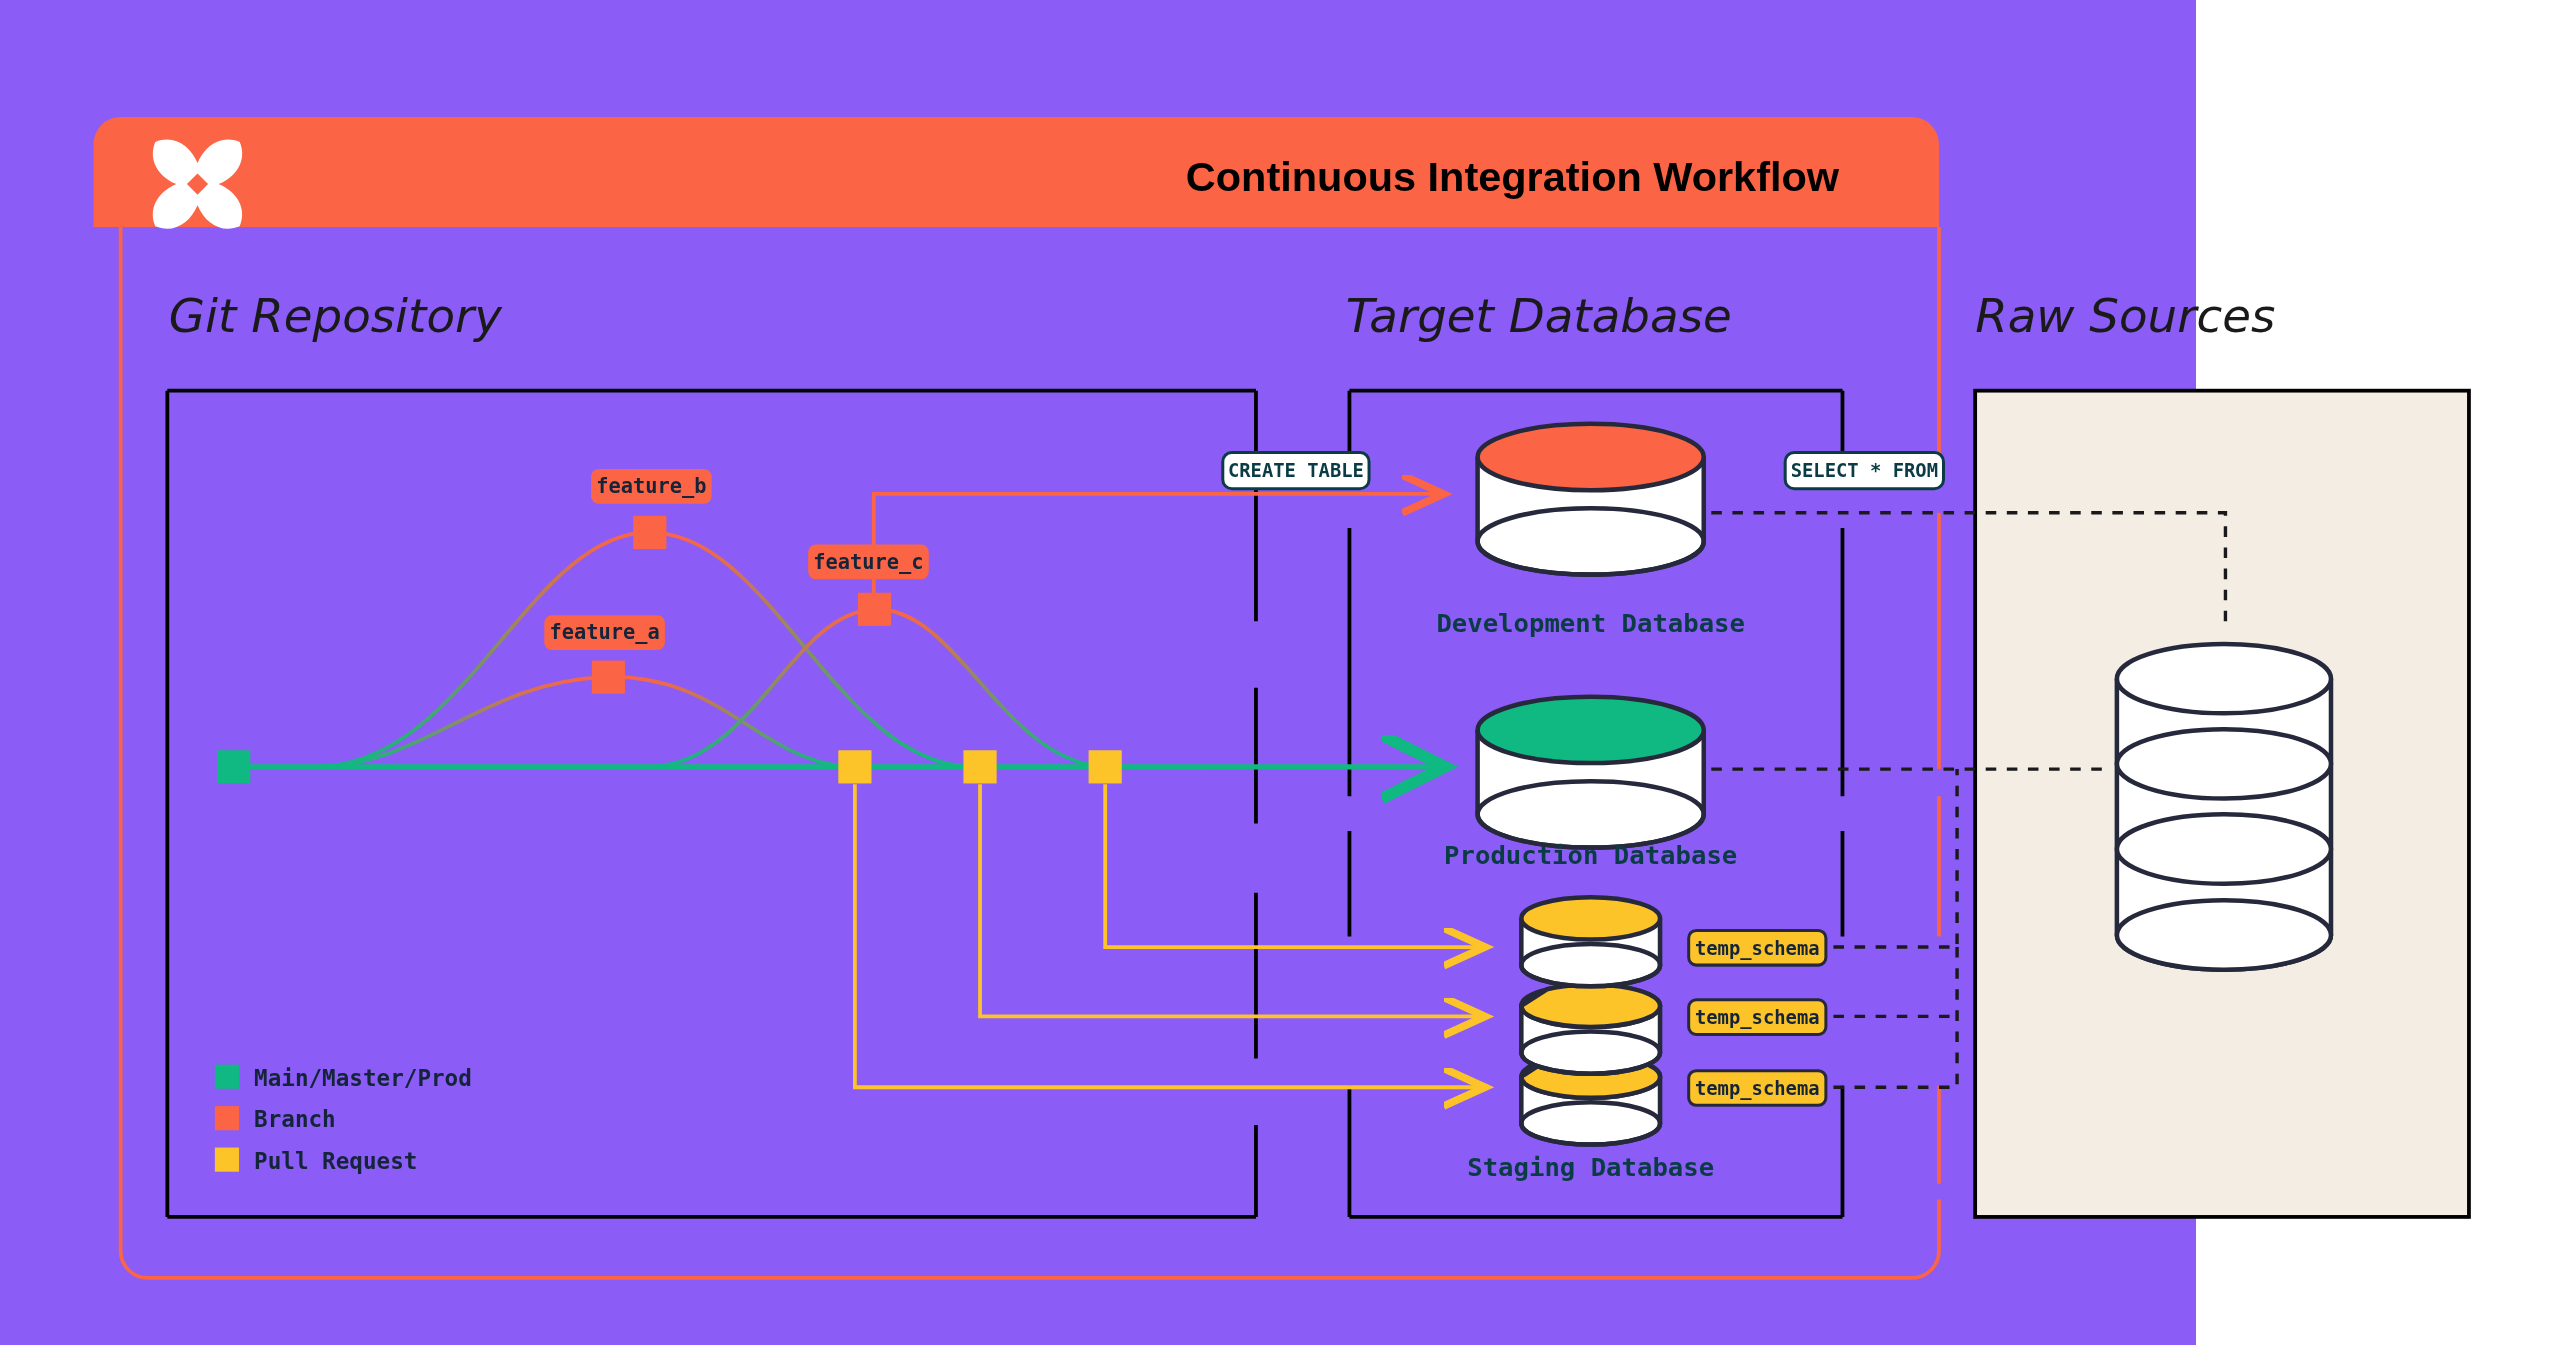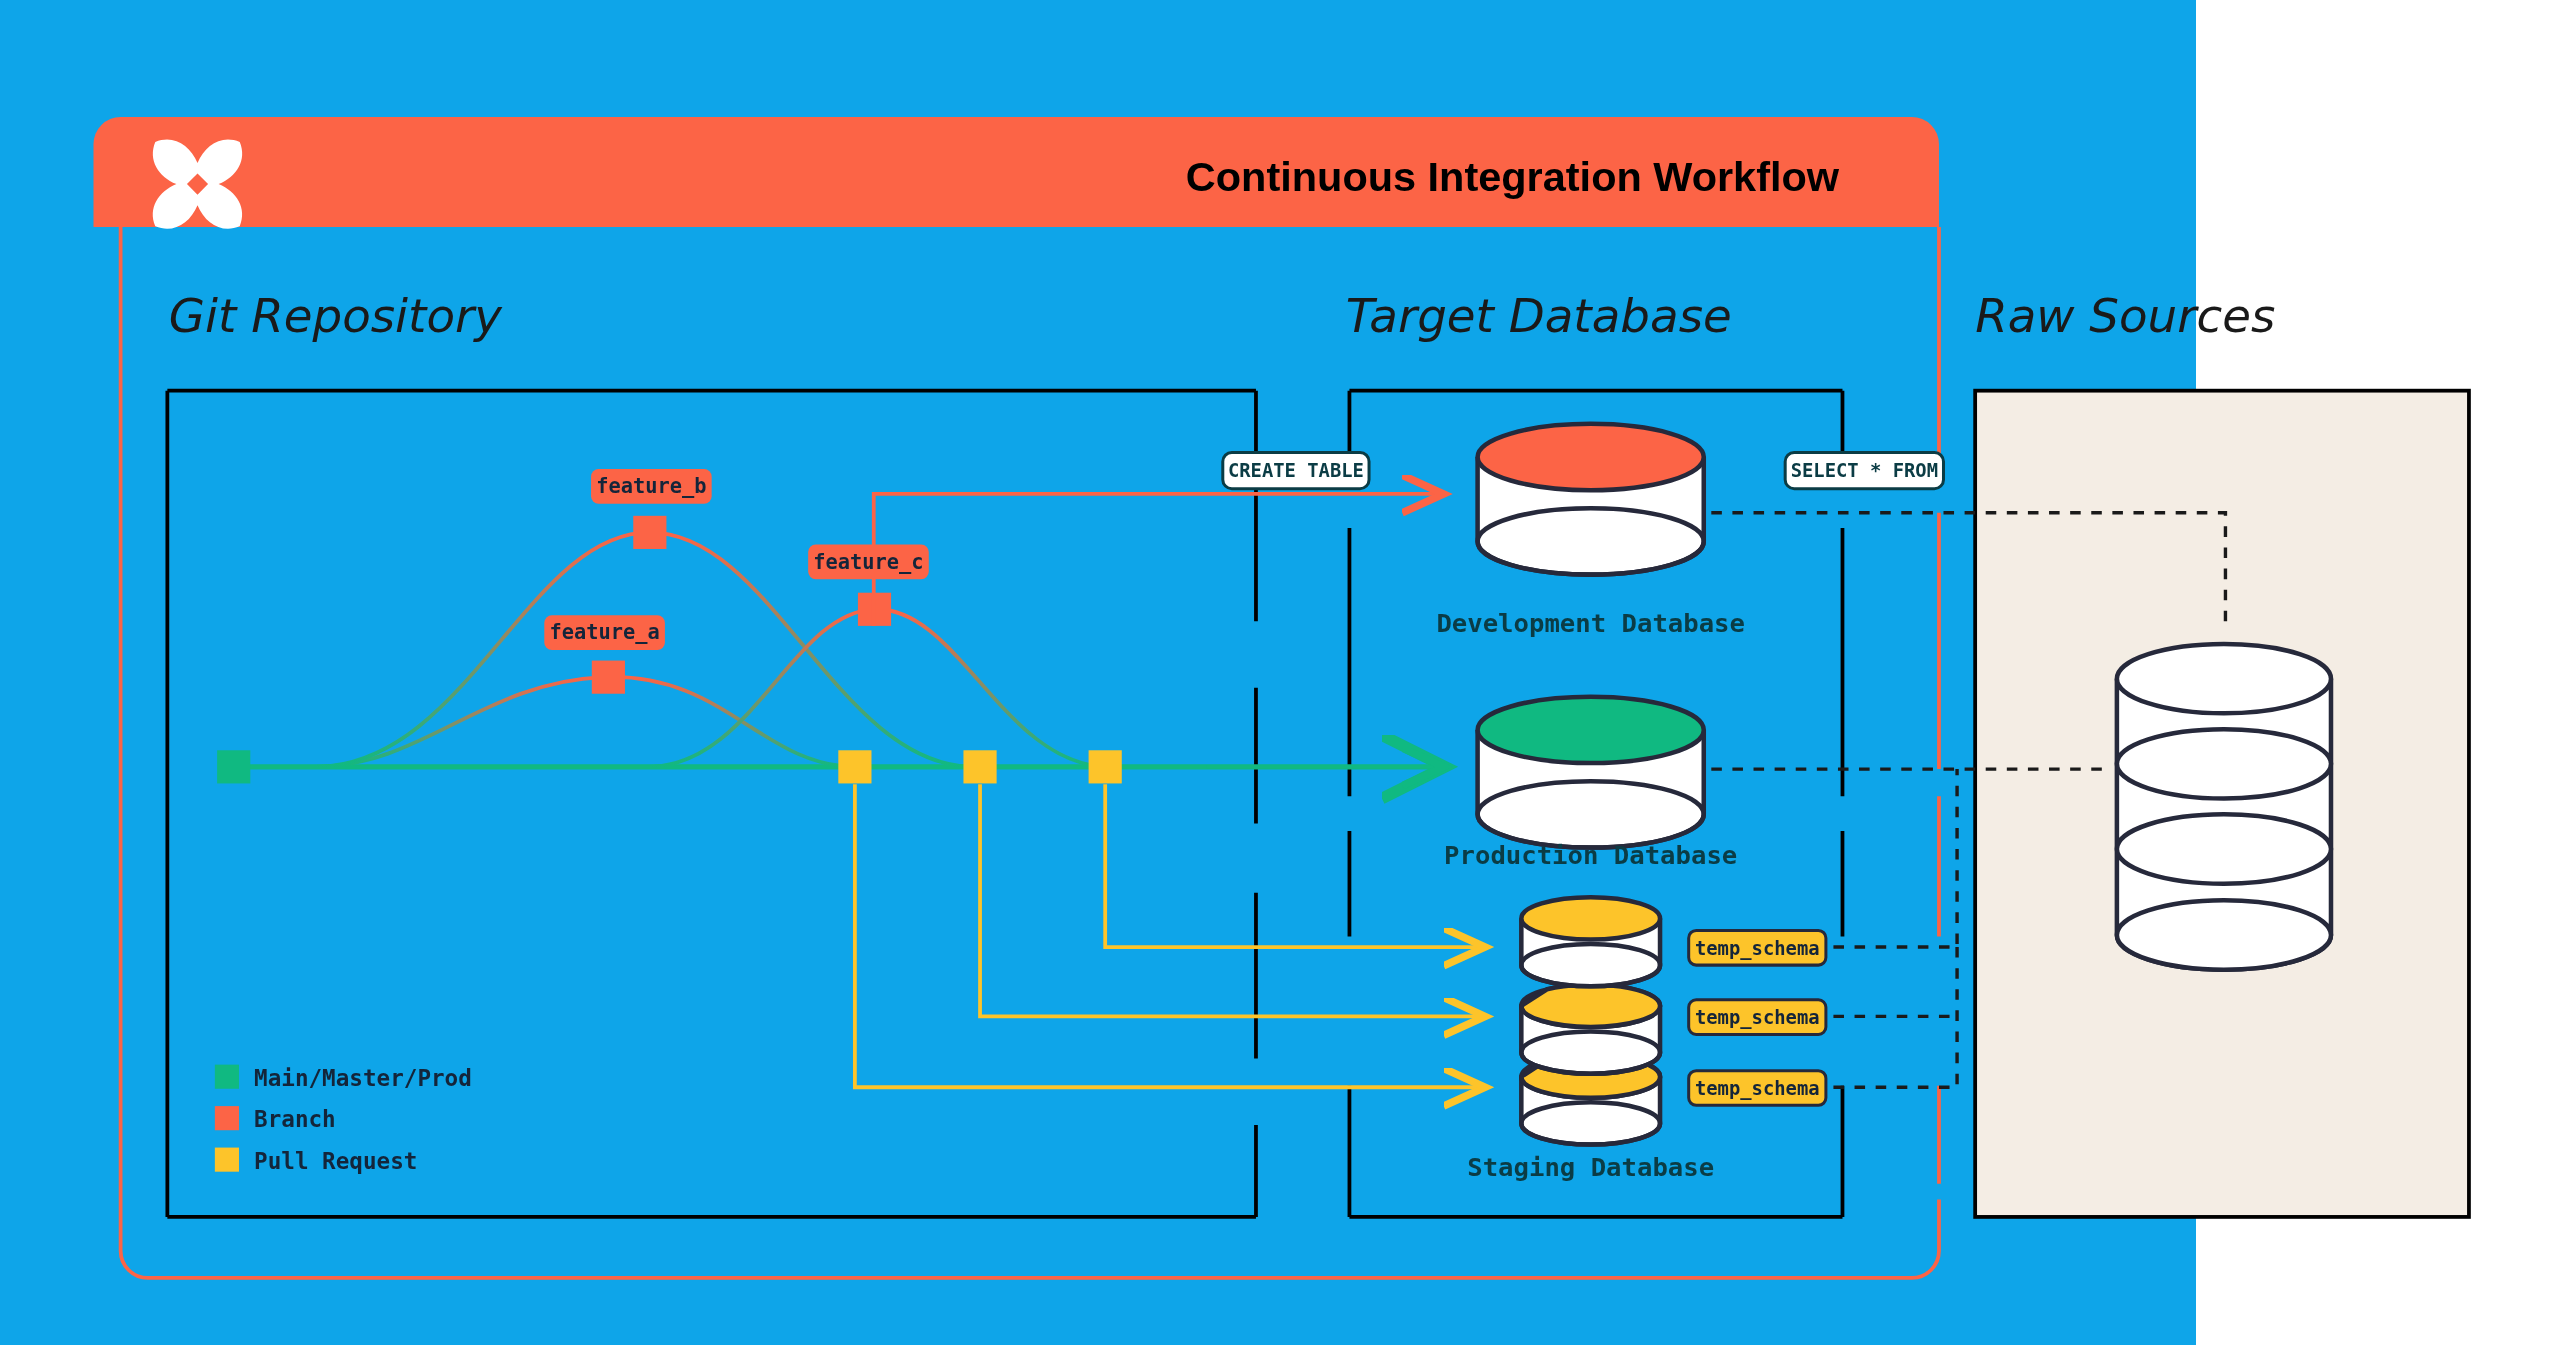--- a/index.html
+++ b/index.html
@@ -1,17 +1,17 @@
 <!DOCTYPE html>
 <html style="font-size:12px"><head>
 <meta charset="utf-8">
 <style>
   html,body{margin:0;padding:0;background:#ffffff;}
   body{width:2576px;height:1346px;font-family:"DejaVu Sans",sans-serif;overflow:hidden;}
-  #stage{position:relative;width:2196px;height:1346px;background:#0ea5e9;}
+  #stage{position:relative;width:2196px;height:1346px;background:#8b5cf6;}
   svg.layer{position:absolute;left:0;top:0;width:2576px;height:1346px;}
 </style>
 </head>
 <body>
 
 <div id="stage">
 
   <svg class="layer" viewBox="0 0 3417 1785">
     <defs>
 

